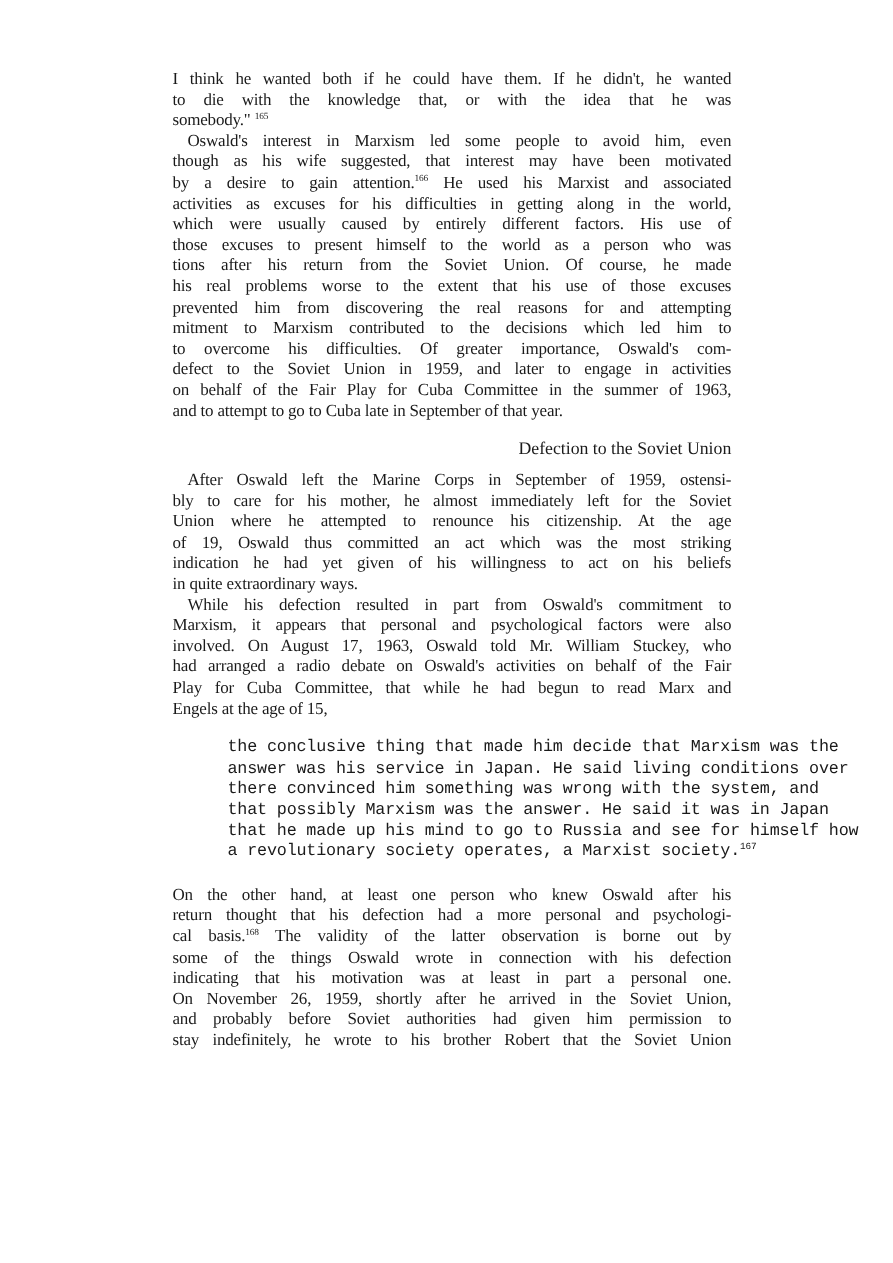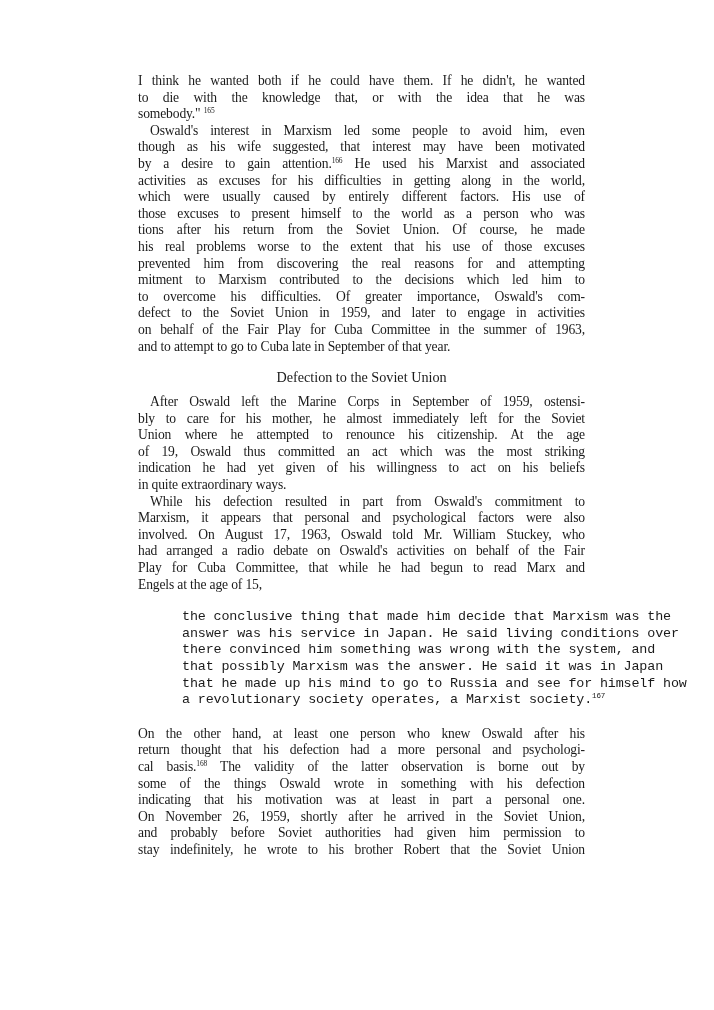--- a/index.html
+++ b/index.html
@@ -11,21 +11,21 @@
       width: 714px;
       height: 1010px;
       position: relative;
       overflow: hidden;
       font-family: "DejaVu Serif", "Liberation Serif", serif;
       color: #1a1a1a;
     }
     .page {
       position: absolute;
       left: 138px;
-      top: 73px;
+      top: 55px;
       width: 447px;
     }
     .line {
       display: block;
       white-space: nowrap;
       height: 16.6px;
       line-height: 16.6px;
       font-size: 13.6px;
       letter-spacing: -0.15px;
       text-align: justify;
@@ -35,21 +35,21 @@
     .line.last {
       text-align-last: left;
     }
     .indent { padding-left: 12px; box-sizing: border-box; }
     sup {
       font-size: 7.5px;
       vertical-align: 5px;
       line-height: 0;
     }
     .heading {
-      text-align: center;
+      text-align: right;
       font-size: 14.2px;
       font-family: "Liberation Serif", "DejaVu Serif", serif;
       height: 18px;
       line-height: 18px;
       margin: 13px 0 8px 0;
     }
     .para { margin: 0; }
     .quote {
       padding-left: 44px;
       padding-right: 0;
@@ -121,20 +121,20 @@
     <span class="line">there convinced him something was wrong with the system, and</span>
     <span class="line">that possibly Marxism was the answer.  He said it was in Japan</span>
     <span class="line">that he made up his mind to go to Russia and see for himself how</span>
     <span class="line last"><span>a revolutionary society operates, a Marxist society.</span><sup>167</sup></span>
   </div>
 
   <div class="para">
     <span class="line">On the other hand, at least one person who knew Oswald after his</span>
     <span class="line">return thought that his defection had a more personal and psychologi-</span>
     <span class="line"><span>cal basis.</span><sup>168</sup><span>  The validity of the latter observation is borne out by</span></span>
-    <span class="line">some of the things Oswald wrote in something with his defection</span>
+    <span class="line">some of the things Oswald wrote in connection with his defection</span>
     <span class="line">indicating that his motivation was at least in part a personal one.</span>
     <span class="line">On November 26, 1959, shortly after he arrived in the Soviet Union,</span>
     <span class="line">and probably before Soviet authorities had given him permission to</span>
     <span class="line">stay indefinitely, he wrote to his brother Robert that the Soviet Union</span>
   </div>
 
 </div>
 
 </body></html>

